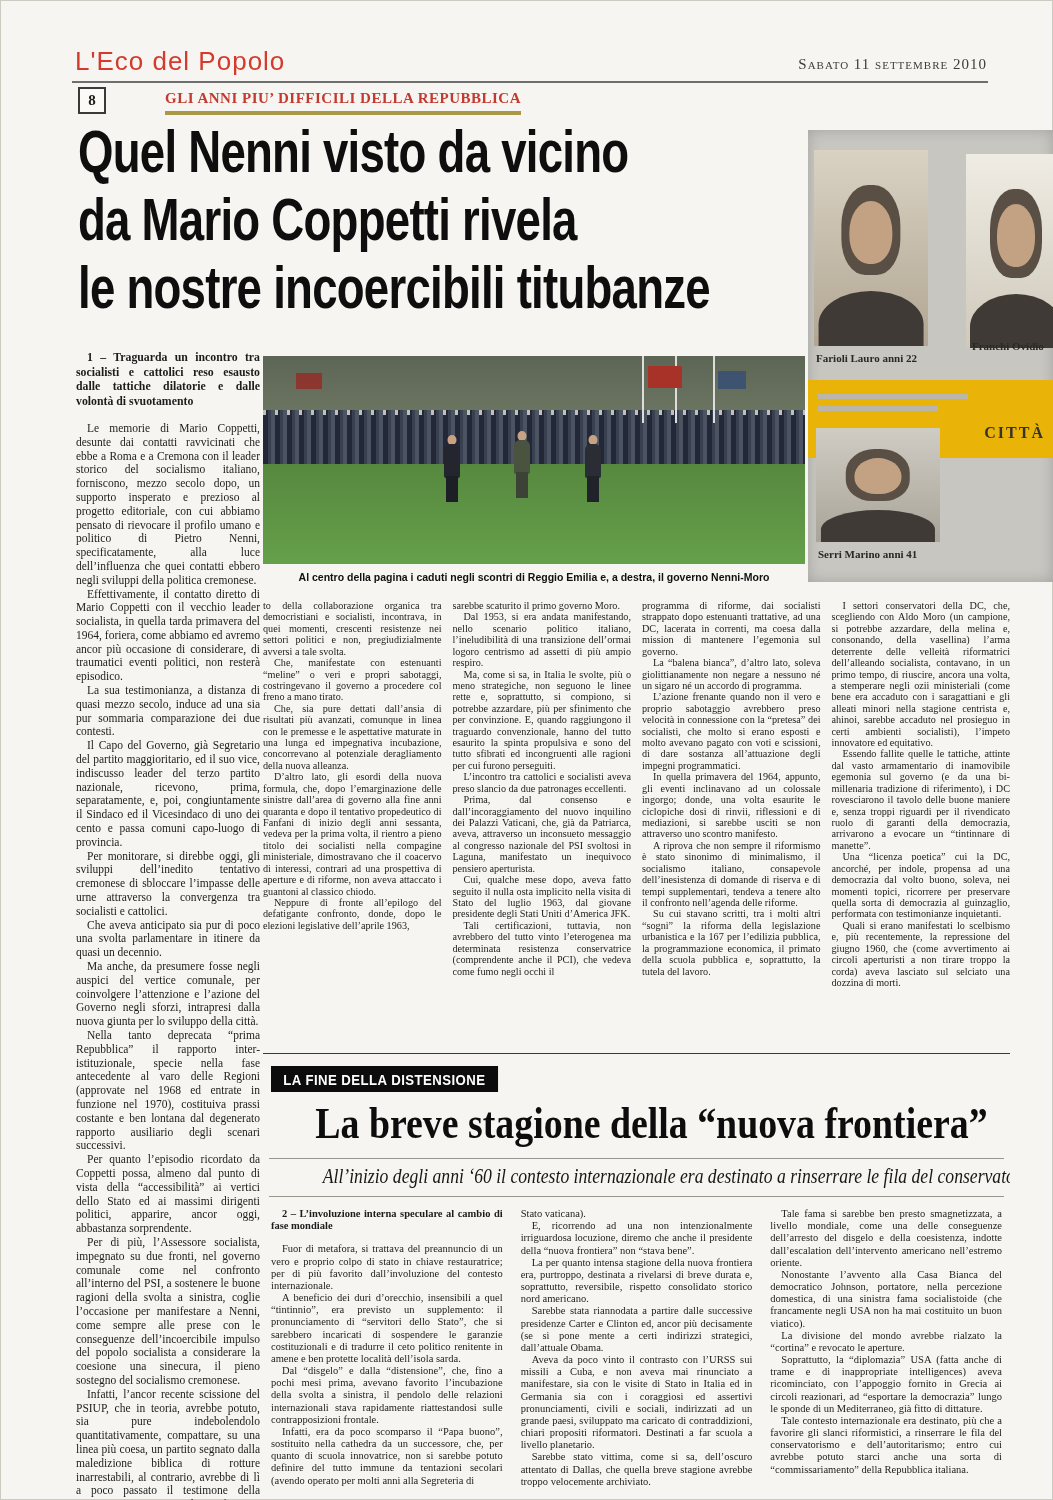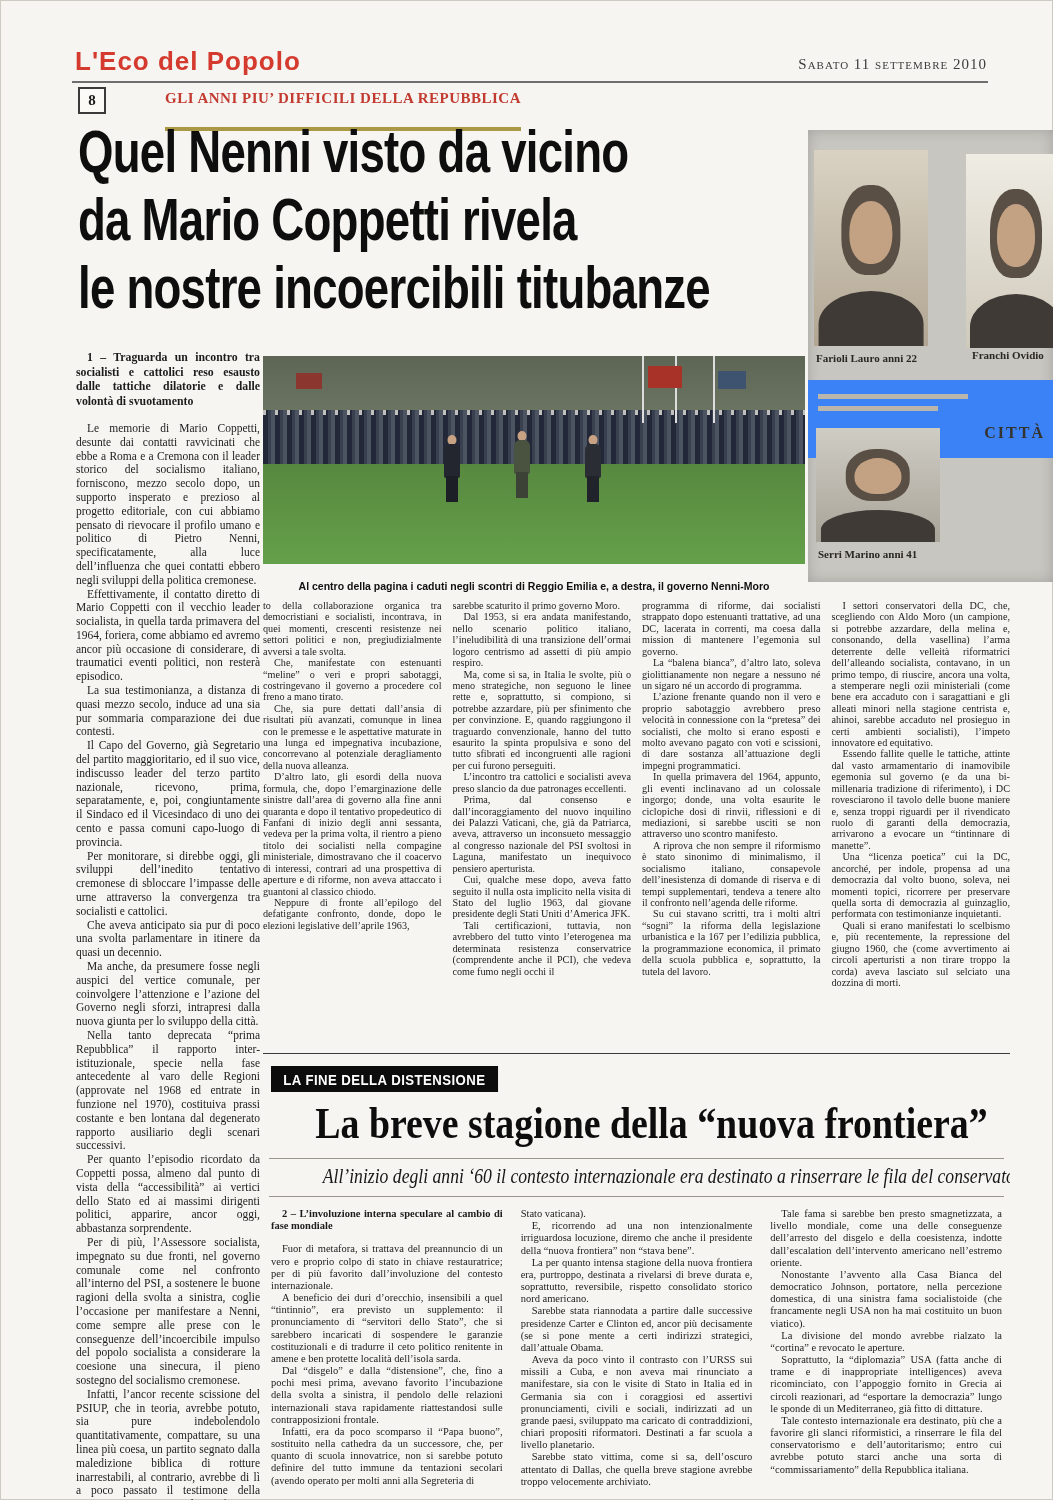--- a/index.html
+++ b/index.html
@@ -5,28 +5,28 @@
   html,body{margin:0;padding:0;}
   body{
     width:1053px;height:1500px;position:relative;overflow:hidden;
     background:#f6f5f1;
     font-family:"Liberation Serif", serif;color:#1c1c1c;
   }
   .page-frame{position:absolute;inset:0;border:1px solid #cdcac2;pointer-events:none;}
 
   
   .masthead{position:absolute;left:75px;top:46px;font-family:"Liberation Sans",sans-serif;
-    font-weight:bold;font-size:26px;color:#d43a2e;letter-spacing:1px;}
+    font-weight:normal;font-size:26px;color:#d43a2e;letter-spacing:1px;}
   .dateline{position:absolute;right:66px;top:56px;font-size:15px;color:#3c3c3c;
     font-variant:small-caps;letter-spacing:1px;}
   .header-rule{position:absolute;left:72px;top:81px;width:916px;height:2px;background:#6e6e6e;}
   .pagenum{position:absolute;left:78px;top:87px;width:24px;height:23px;border:2px solid #3a3a3a;
     font-weight:bold;font-size:15px;text-align:center;line-height:23px;background:#fbfaf7;}
   .kicker{position:absolute;left:165px;top:90px;font-weight:bold;font-size:15px;color:#c23a30;
-    letter-spacing:.5px;border-bottom:4px solid #ab9844;padding-bottom:20px;}
+    letter-spacing:.5px;border-bottom:4px solid #ab9844;padding-bottom:4px;}
 
   
   .headline{position:absolute;left:78px;top:118px;width:740px;}
   .headline .hl{font-family:"Liberation Sans",sans-serif;font-weight:bold;font-size:60px;
     line-height:68px;color:#0e0e0e;transform:scaleX(.76);transform-origin:left center;
     white-space:nowrap;letter-spacing:-1px;}
 
   
   .clip{position:absolute;left:808px;top:130px;width:245px;height:452px;background:#c8c6c1;
     overflow:hidden;box-shadow:inset 0 0 14px rgba(0,0,0,.18);}
@@ -35,21 +35,21 @@
   .mug .bg2{position:absolute;inset:0;background:linear-gradient(#efece4,#cfc9ba);}
   .mug .bg3{position:absolute;inset:0;background:linear-gradient(#cfccc4,#a9a499);}
   .mug .head{position:absolute;left:50%;top:18%;width:52%;height:46%;transform:translateX(-50%);
     background:#5a4f45;border-radius:45% 45% 40% 40%;}
   .mug .face{position:absolute;left:50%;top:26%;width:38%;height:32%;transform:translateX(-50%);
     background:#bfa astray;}
   .mug .face{background:#c3a284;border-radius:50% 50% 45% 45%;}
   .mug .shoulders{position:absolute;left:50%;bottom:-6%;width:92%;height:34%;transform:translateX(-50%);
     background:#3f3a36;border-radius:50% 50% 0 0;}
   .clip-cap{position:absolute;font-weight:bold;font-size:11px;color:#2a2823;white-space:nowrap;}
-  .clip-band{position:absolute;left:0;top:250px;width:245px;height:78px;background:#3b82f6;}
+  .clip-band{position:absolute;left:0;top:250px;width:245px;height:78px;background:#eab308;}
   .clip-band .noise{position:absolute;height:5px;background:#bab6ac;}
   .citta{position:absolute;right:8px;top:44px;font-weight:bold;font-size:16px;letter-spacing:2px;color:#35332e;}
 
   
   .photo{position:absolute;left:263px;top:356px;width:542px;height:208px;overflow:hidden;background:#8d9486;}
   .ph-trees{position:absolute;left:0;top:0;width:100%;height:30%;
     background:linear-gradient(#5d6654,#6d7663);}
   .ph-troops{position:absolute;left:0;top:26%;width:100%;height:30%;
     background:repeating-linear-gradient(90deg,#232838 0 5px,#39404f 5px 8px,#4c5361 8px 12px);}
   .ph-caps{position:absolute;left:0;top:26%;width:100%;height:5px;
@@ -58,21 +58,21 @@
     background:linear-gradient(#57883f,#65a04a);}
   .pole{position:absolute;top:0;width:2px;height:32%;background:#ddd;}
   .flag{position:absolute;}
   .fig{position:absolute;}
   .fig .fhead{position:absolute;left:50%;top:0;width:9px;height:10px;transform:translateX(-50%);
     background:#c9a183;border-radius:50%;}
   .fig .fbody{position:absolute;left:50%;top:9px;width:16px;height:34px;transform:translateX(-50%);
     border-radius:6px 6px 2px 2px;}
   .fig .flegs{position:absolute;left:50%;top:41px;width:12px;height:26px;transform:translateX(-50%);}
   .photo-caption{position:absolute;left:263px;top:571px;width:542px;text-align:center;
-    font-family:"Liberation Sans",sans-serif;font-weight:bold;font-size:10.5px;color:#111;margin-top:9px;}
+    font-family:"Liberation Sans",sans-serif;font-weight:bold;font-size:10.5px;color:#111;}
 
   
   p{margin:0;text-indent:11px;}
   .jtext p{text-align:justify;}
   .col1{position:absolute;left:76px;top:350px;width:184px;height:1150px;overflow:hidden;
     font-size:11.5px;line-height:1.2;}
   .col1 .lead{font-weight:bold;text-indent:11px;margin-bottom:13px;font-size:11.8px;line-height:1.25;}
   .cols-a1{position:absolute;left:263px;top:600px;width:747px;height:452px;overflow:hidden;
     display:grid;grid-template-columns:repeat(4,1fr);column-gap:11px;
     font-size:10.2px;line-height:1.12;}
@@ -121,21 +121,21 @@
     <div class="face"></div>
     <div class="shoulders"></div>
   </div>
   <div class="mug" style="left:158px;top:24px;width:100px;height:194px;">
     <div class="bg2"></div>
     <div class="head"></div>
     <div class="face"></div>
     <div class="shoulders"></div>
   </div>
   <div class="clip-cap" style="left:8px;top:222px;">Farioli Lauro anni 22</div>
-  <div class="clip-cap" style="left:164px;top:219px;">Franchi Ovidio</div>
+  <div class="clip-cap" style="left:164px;top:210px;">Franchi Ovidio</div>
   <div class="clip-band">
     <div class="noise" style="left:10px;top:14px;width:150px;"></div>
     <div class="noise" style="left:10px;top:26px;width:120px;"></div>
     <div class="citta">CITTÀ</div>
   </div>
   <div class="mug" style="left:8px;top:298px;width:124px;height:114px;">
     <div class="bg3"></div>
     <div class="head"></div>
     <div class="face"></div>
     <div class="shoulders"></div>

